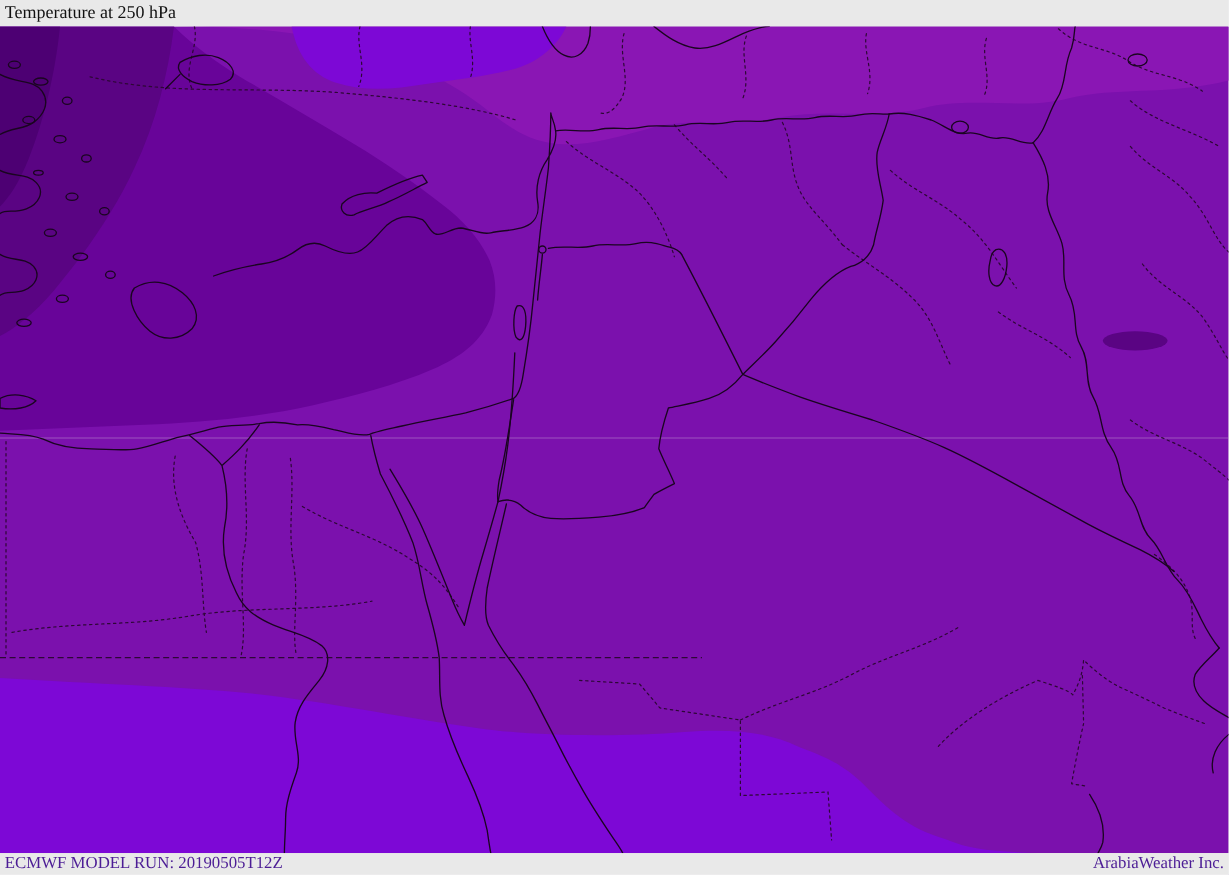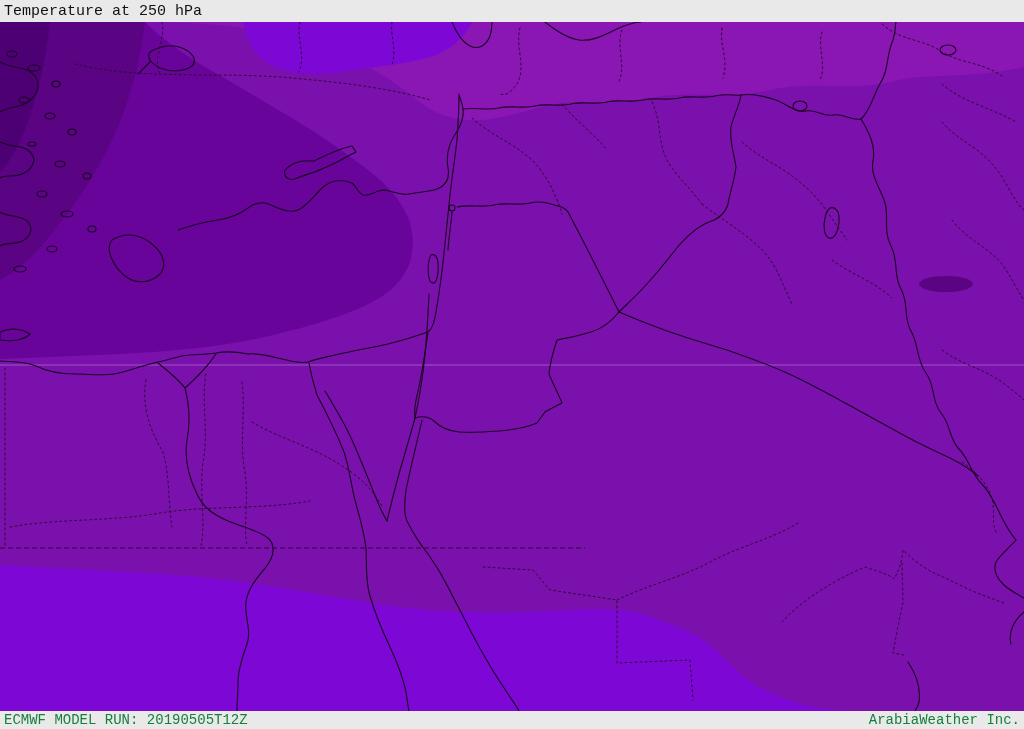--- a/index.html
+++ b/index.html
@@ -1,23 +1,23 @@
 <!DOCTYPE html>
 <html><head>
 <meta charset="utf-8">
 <style>
   html,body{margin:0;padding:0;background:#fff;}
   .page{position:relative;width:1024px;height:729px;overflow:hidden;
-        font-family:Liberation Mono, monospace;background:#e9e9e9;}
+        font-family:Liberation Serif, serif;background:#e9e9e9;}
   .topbar{position:absolute;top:0;left:0;width:1024px;height:22px;background:#e9e9e9;
           display:flex;justify-content:space-between;align-items:center;box-sizing:border-box;
           padding:0 4px;font-size:15px;color:#111;}
   .bottombar{position:absolute;top:711px;left:0;width:1024px;height:18px;background:#e9e9e9;
           display:flex;justify-content:space-between;align-items:center;box-sizing:border-box;
-          padding:0 4px;font-size:14px;color:#15803d;}
+          padding:0 4px;font-size:14px;color:#4c1d95;}
   .mapwrap{position:absolute;top:22px;left:0;width:1024px;height:689px;}
   svg{display:block;}
   .coast{fill:none;stroke:#1a0520;stroke-width:1.1;stroke-linecap:round;stroke-linejoin:round;}
   .admin{fill:none;stroke:#2d0835;stroke-width:1;stroke-dasharray:2 3;stroke-linecap:round;}
   .dashed{fill:none;stroke:#2d0835;stroke-width:1;stroke-dasharray:5 3;}
 </style>
 </head>
 <body>
 
 <div class="page">

